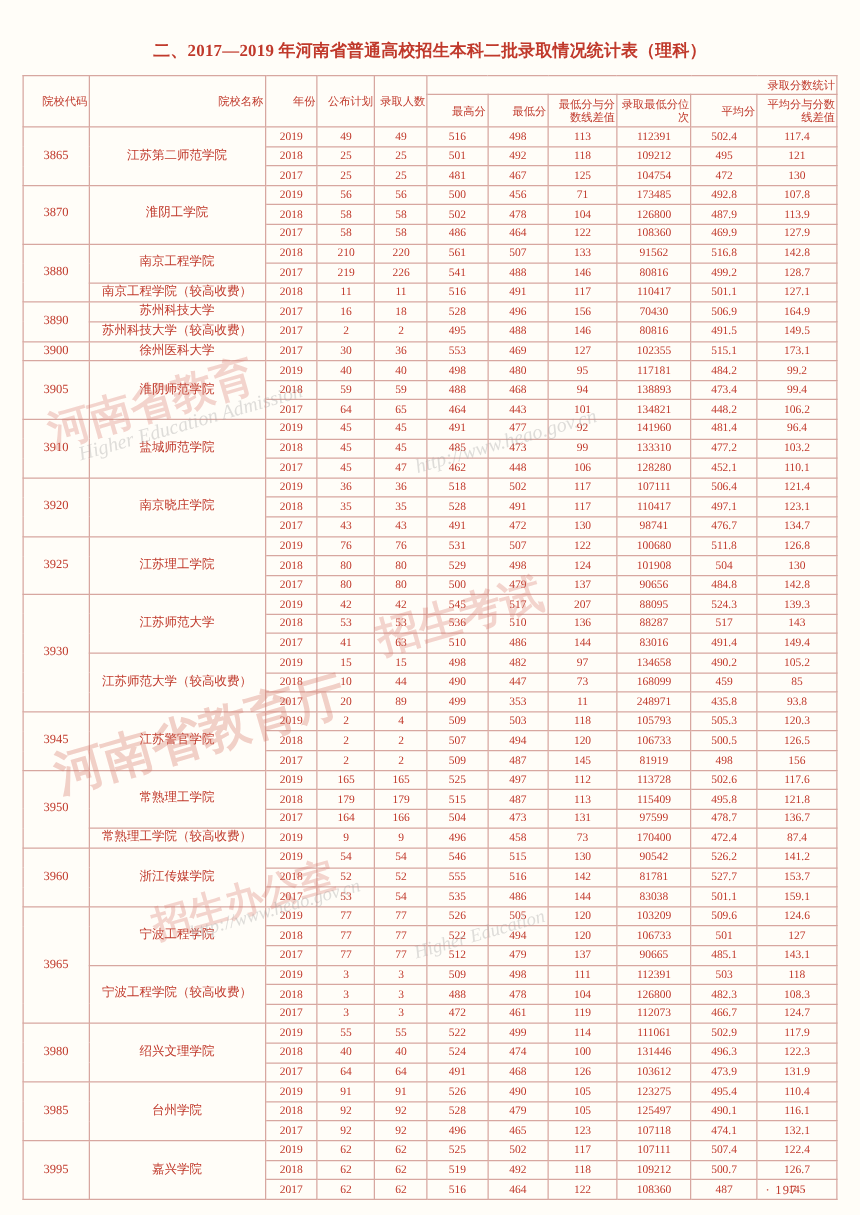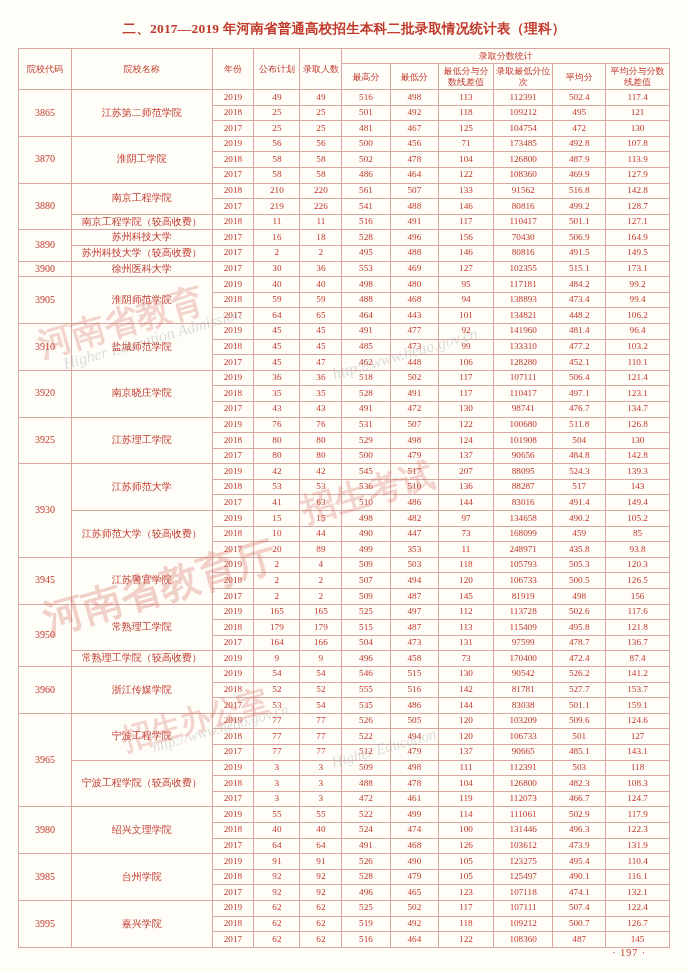--- a/index.html
+++ b/index.html
@@ -8,21 +8,21 @@
     background:#fffdf8;
     font-family:"Liberation Serif", serif;
     color:#c0392b;
     position:relative;
     overflow:hidden;
   }
   .page{
     position:relative;
     width:688px;height:972px;
     box-sizing:border-box;
-    padding:14px 18px 10px 18px;
+    padding:26px 18px 10px 18px;
   }
   .title{
     text-align:center;
     font-size:13.5px;
     font-weight:bold;
     color:#c0392b;
     letter-spacing:0.2px;
     margin:6px 0 10px 0;
   }
   table.main{
@@ -39,20 +39,21 @@
     vertical-align:middle;
     height:14.6px;
     line-height:1.05;
     font-weight:normal;
   }
   table.main thead th{
     font-size:9px;
     padding:2px 1px;
     height:auto;
     line-height:1.15;
+    text-align:right;
   }
   .outer{border:1px solid #b5483c;}
   td.name{
     text-align:left;
     padding-left:6px;
     font-size:10px;
   }
   td.code{
     font-size:10px;
   }

